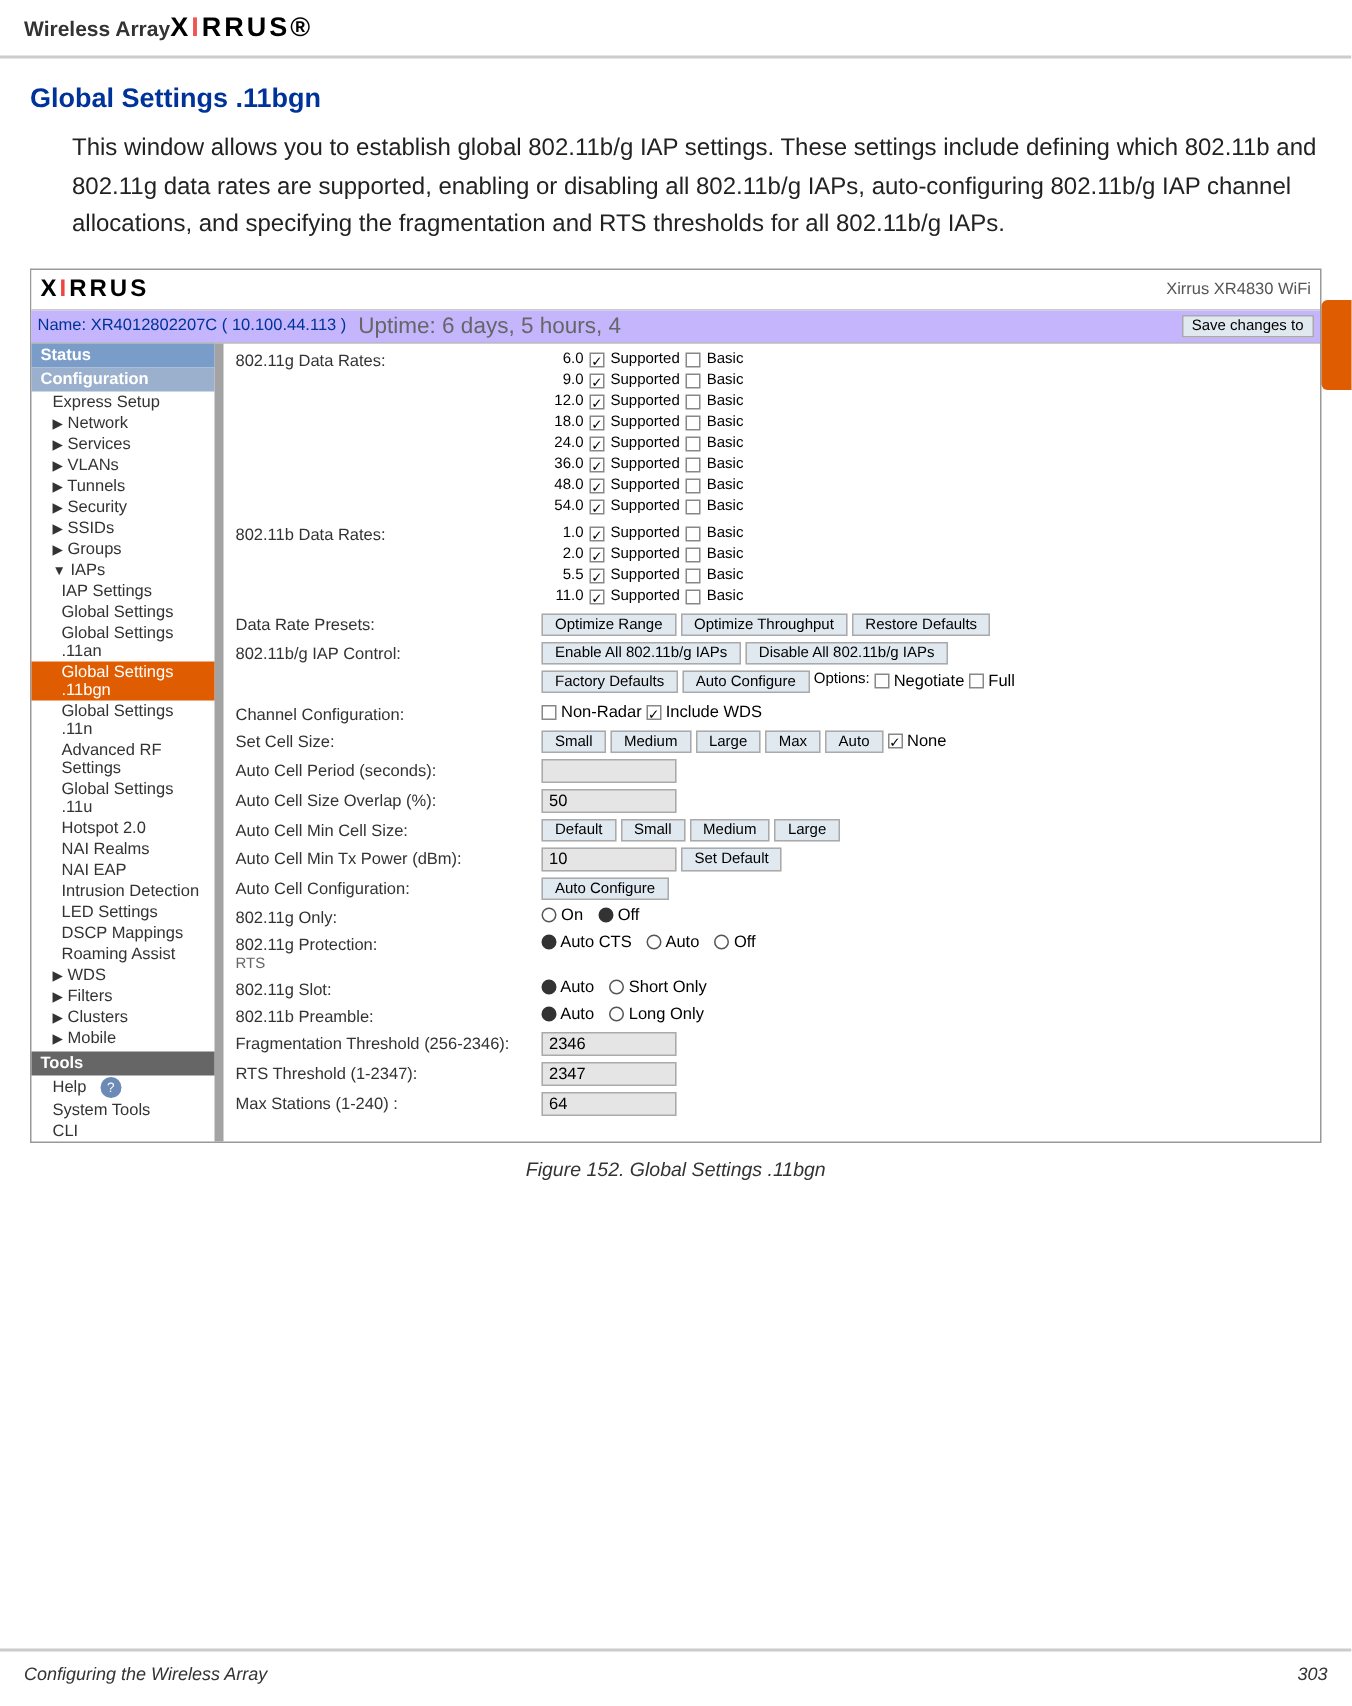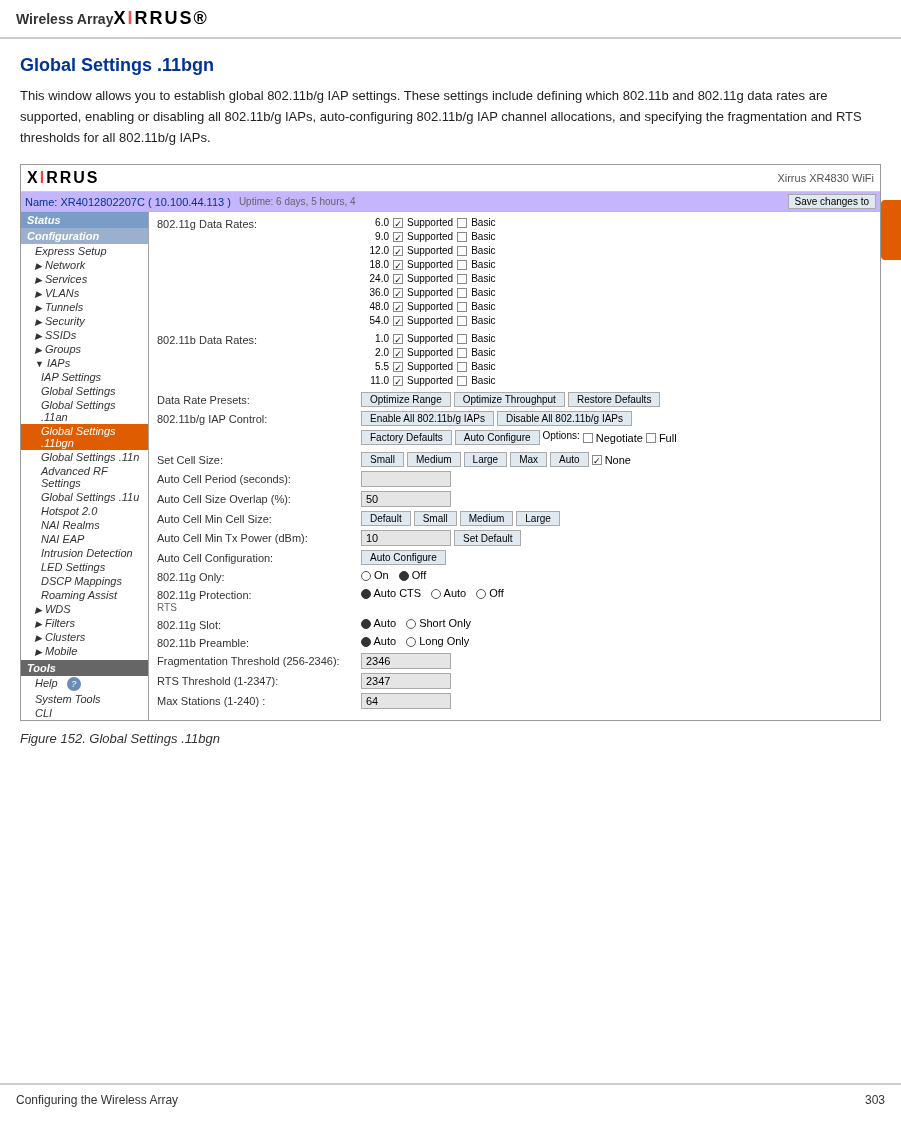--- a/index.html
+++ b/index.html
@@ -13,50 +13,50 @@
     .page-header-title { font-size: 14px; font-weight: bold; color: #333; }
     .xirrus-logo { font-size: 18px; font-weight: 900; color: #000; letter-spacing: 2px; }
     .xirrus-logo span { color: #e55; }
 
     
     .main-layout { display: flex; min-height: 1060px; }
 
     
     .content { flex: 1; padding: 16px 20px; }
     .content-title { font-size: 18px; font-weight: bold; color: #003399; margin-bottom: 10px; }
-    .content-desc { font-size: 13px; line-height: 1.6; color: #222; margin-bottom: 16px; }
+    .content-desc { font-size: 16px; line-height: 1.6; color: #222; margin-bottom: 16px; margin-left: 28px; }
 
     
     .interface-box {
       border: 1px solid #999; background: #fff; font-size: 11px; margin-bottom: 10px;
     }
     .iface-header {
       display: flex; justify-content: space-between; align-items: center;
       background: #fff; padding: 4px 6px; border-bottom: 1px solid #ccc;
     }
     .iface-logo { font-size: 16px; font-weight: 900; color: #000; letter-spacing: 2px; }
     .iface-logo span { color: #e55; }
     .iface-device-info { font-size: 11px; color: #555; }
 
     .iface-nav {
       display: flex; background: #c4b5fd; border-bottom: 1px solid #bbb; padding: 2px 4px;
       font-size: 11px; gap: 8px; align-items: center;
     }
     .iface-nav-name { font-size: 11px; color: #003399; }
-    .iface-nav-uptime { font-size: 10px; color: #666; }
+    .iface-nav-uptime { font-size: 15px; color: #666; }
     .iface-save-btn {
       margin-left: auto; background: #e0e8f0; border: 1px solid #aaa; padding: 1px 6px;
       font-size: 10px; cursor: pointer; white-space: nowrap;
     }
 
     .iface-body { display: flex; }
 
     
     .iface-sidebar {
-      width: 128px; min-width: 128px; border-right: 1px solid #a3a3a3; font-size: 11px; font-style: italic;
+      width: 128px; min-width: 128px; border-right: 6px solid #a3a3a3; font-size: 11px;
     }
     .iface-sb-status { background: #7a9cc8; color: #fff; padding: 2px 6px; font-weight: bold; }
     .iface-sb-config { background: #9ab0cc; color: #fff; padding: 2px 6px; font-weight: bold; }
     .iface-sb-item { padding: 1px 8px; color: #333; cursor: pointer; }
     .iface-sb-item.sub { padding-left: 14px; }
     .iface-sb-item.sub2 { padding-left: 20px; }
     .iface-sb-item.active { background: #e05c00; color: #fff; }
     .iface-sb-item .arr { font-size: 9px; }
     .iface-sb-tools { background: #666; color: #fff; padding: 2px 6px; font-weight: bold; margin-top: 2px; }
 
@@ -86,27 +86,27 @@
     .input-field {
       border: 1px solid #aaa; padding: 1px 4px; font-size: 11px; width: 90px; background: #e5e5e5;
     }
 
     .radio-group { display: flex; align-items: center; gap: 10px; font-size: 11px; }
     .radio-dot { width: 10px; height: 10px; border-radius: 50%; border: 1px solid #555; display: inline-block; vertical-align: middle; background: #fff; }
     .radio-dot.selected { background: #333; border-color: #333; }
 
     .checkbox-inline { display: flex; align-items: center; gap: 3px; }
 
-    .figure-caption { font-size: 13px; color: #333; margin-top: 8px; font-style: italic; }
+    .figure-caption { text-align: center; font-size: 13px; color: #333; margin-top: 8px; font-style: italic; }
 
     
     .page-footer {
       display: flex; justify-content: space-between; align-items: center;
       border-top: 2px solid #ccc; padding: 8px 16px; font-size: 12px; color: #333;
-      position: relative; bottom: 16px;
+      position: relative; bottom: 0; font-style: italic;
     }
 
     .orange-tab {
       position: absolute; right: 0; top: 200px;
       width: 20px; height: 60px; background: #e05c00; border-radius: 4px 0 0 4px;
     }
   </style>
 </head>
 <body>
 
@@ -227,20 +227,35 @@
                     <span>Negotiate</span>
                   </span>
                 <span class="checkbox-inline">
                     <span class="cb"></span> 
                     <span>Full</span>
                   </span>
               </div>
             </div>
           </div>
 
+          <div class="cfg-row">
+            <div class="cfg-label">Channel Configuration:</div>
+            <div class="cfg-value">
+              <div class="btn-group">
+                <span class="checkbox-inline">
+                    <span class="cb"></span> 
+                    <span>Non-Radar</span>
+                  </span>
+                <span class="checkbox-inline">
+                    <span class="cb checked"></span> 
+                    <span>Include WDS</span>
+                  </span>
+              </div>
+            </div>
+          </div>
 
           <div class="cfg-row">
             <div class="cfg-label">Set Cell Size:</div>
             <div class="cfg-value btn-group">
               <button class="btn">Small</button>
               <button class="btn">Medium</button>
               <button class="btn">Large</button>
               <button class="btn">Max</button>
               <button class="btn">Auto</button>
               <span class="checkbox-inline">

